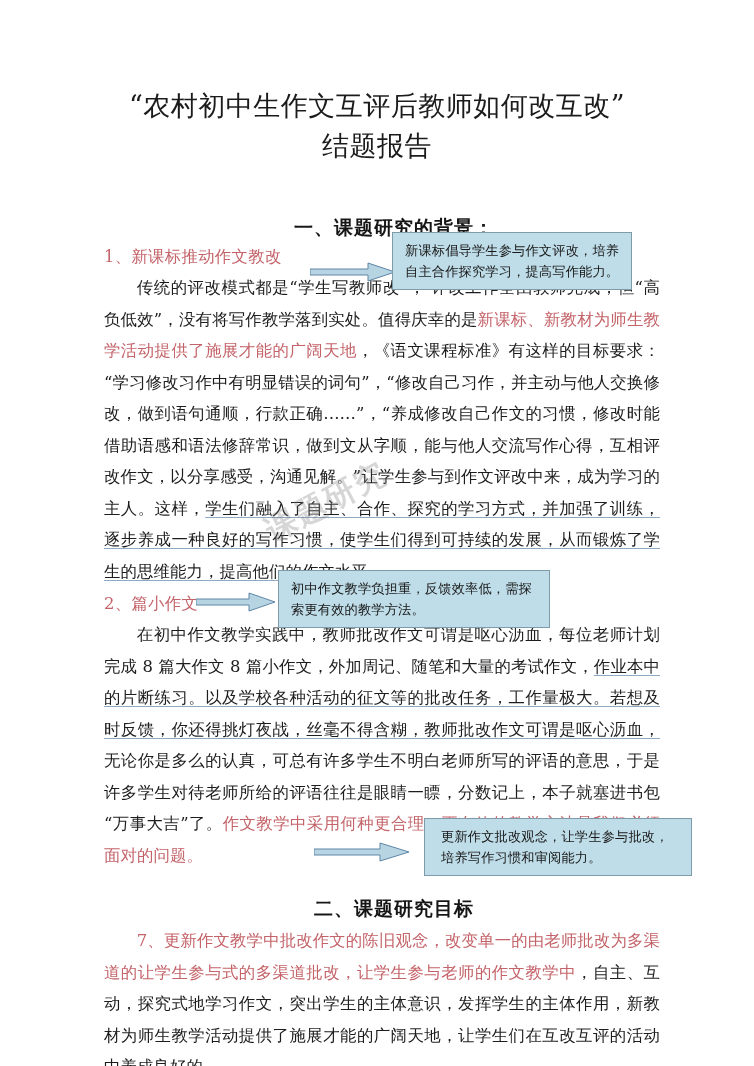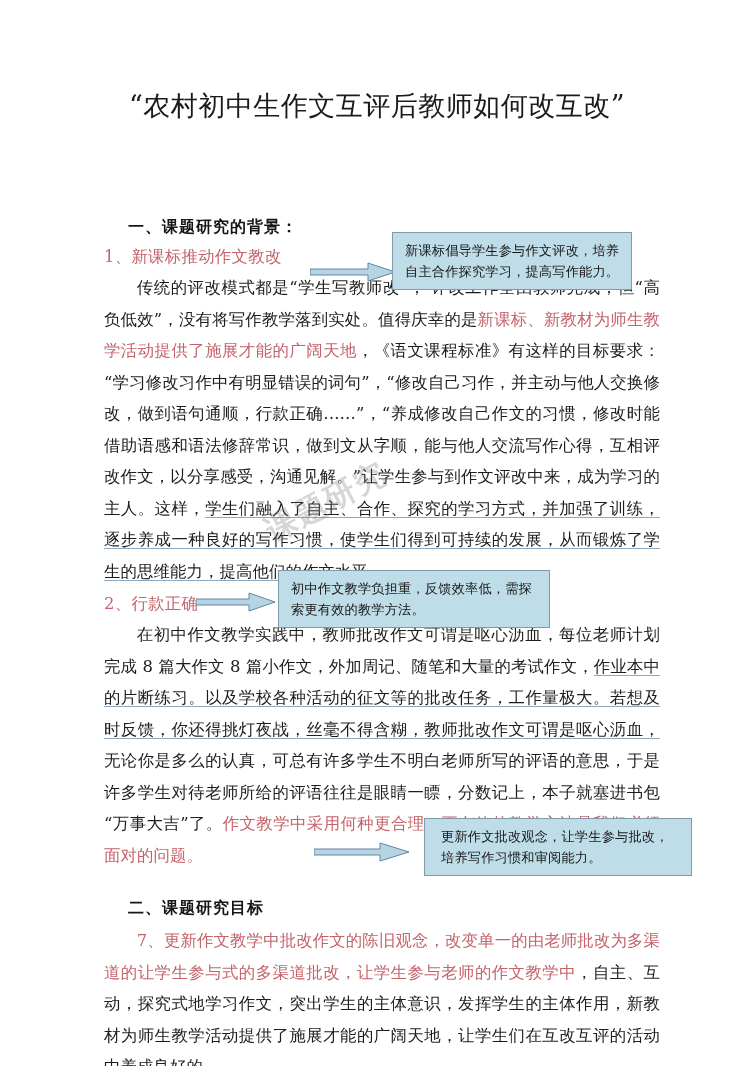--- a/index.html
+++ b/index.html
@@ -65,25 +65,26 @@
     position: absolute;
     left: 104px;
     top: 212px;
     width: 556px;
   }
 
   h2.section-heading {
     margin: 0;
     font-family: "DejaVu Sans", "Liberation Sans", sans-serif;
     font-weight: 700;
-    font-size: 16px;
+    font-size: 19px;
     line-height: 30px;
     color: #161616;
     letter-spacing: 1px;
     text-indent: 24px;
+    text-align: center;
   }
 
   p.para {
     margin: 0;
     font-size: 16.4px;
     line-height: 31.5px;
     color: #1d1d1d;
     text-align: justify;
     text-justify: inter-ideograph;
     letter-spacing: 0.1px;
@@ -149,36 +150,37 @@
 <body>
 
 <div class="page">
 
   <div class="watermark">
     <div class="wm-text">课题研究</div>
   </div>
 
   <div class="doc-title">
     <span>“农村初中生作文互评后教师如何改互改”</span>
+    <span class="line2">结题报告</span>
   </div>
 
   <div class="content">
 
     <h2 class="section-heading">一、课题研究的背景：</h2>
 
     <div class="sub-row">
       <span class="sub-label">1、</span>
         <span class="sub-label">新课标推动作文教改</span>
     </div>
 
     <p class="para indent"><span>传统的评改模式都是“学生写教师改”， 评改工作全由教师完成，但“高负低效”，没有将写作教学落到实处。值得庆幸的是</span><span class="red">新课标、新教材为师生教学活动提供了施展才能的广阔天地</span><span>，《语文课程标准》有这样的目标要求：“学习修改习作中有明显错误的词句”，“修改自己习作，并主动与他人交换修改，做到语句通顺，行款正确……”，“养成修改自己作文的习惯，修改时能借助语感和语法修辞常识，做到文从字顺，能与他人交流写作心得，互相评改作文，以分享感受，沟通见解。”让学生参与到作文评改中来，成为学习的主人。这样，</span><span class="uline">学生们融入了自主、合作、探究的学习方式，并加强了训练，逐步养成一种良好的写作习惯，使学生们得到可持续的发展，从而锻炼了学生的思维能力，提高他们的作文水平。</span></p>
 
     <div class="sub-row" style="margin-top:2px;">
       <span class="sub-label">2、</span>
-        <span class="sub-label">行款正确</span>
+        <span class="sub-label">篇小作文</span>
     </div>
 
     <p class="para indent"><span>在初中作文教学实践中，教师批改作文可谓是呕心沥血，每位老师计划完成 8 篇大作文 8 篇小作文，外加周记、随笔和大量的考试作文，</span><span class="uline">作业本中的片断练习。以及学校各种活动的征文等的批改任务，工作量极大。若想及时反馈，你还得挑灯夜战，丝毫不得含糊，教师批改作文可谓是呕心沥血，</span><span>无论你是多么的认真，可总有许多学生不明白老师所写的评语的意思，于是许多学生对待老师所给的评语往往是眼睛一瞟，分数记上，本子就塞进书包“万事大吉”了。</span><span class="red">作文教学中采用何种更合理、更有效的教学方法是我们必须面对的问题。</span></p>
 
     <h2 class="section-heading" style="margin-top:22px;">二、课题研究目标</h2>
 
     <p class="para indent" style="margin-top:2px;"><span class="red">7、更新作文教学中批改作文的陈旧观念，改变单一的由老师批改为多渠道的让学生参与式的多渠道批改，让学生参与老师的作文教学中</span><span>，自主、互动，探究式地学习作文，突出学生的主体意识，发挥学生的主体作用，新教材为师生教学活动提供了施展才能的广阔天地，让学生们在互改互评的活动中养成良好的</span></p>
 
   </div>
 

